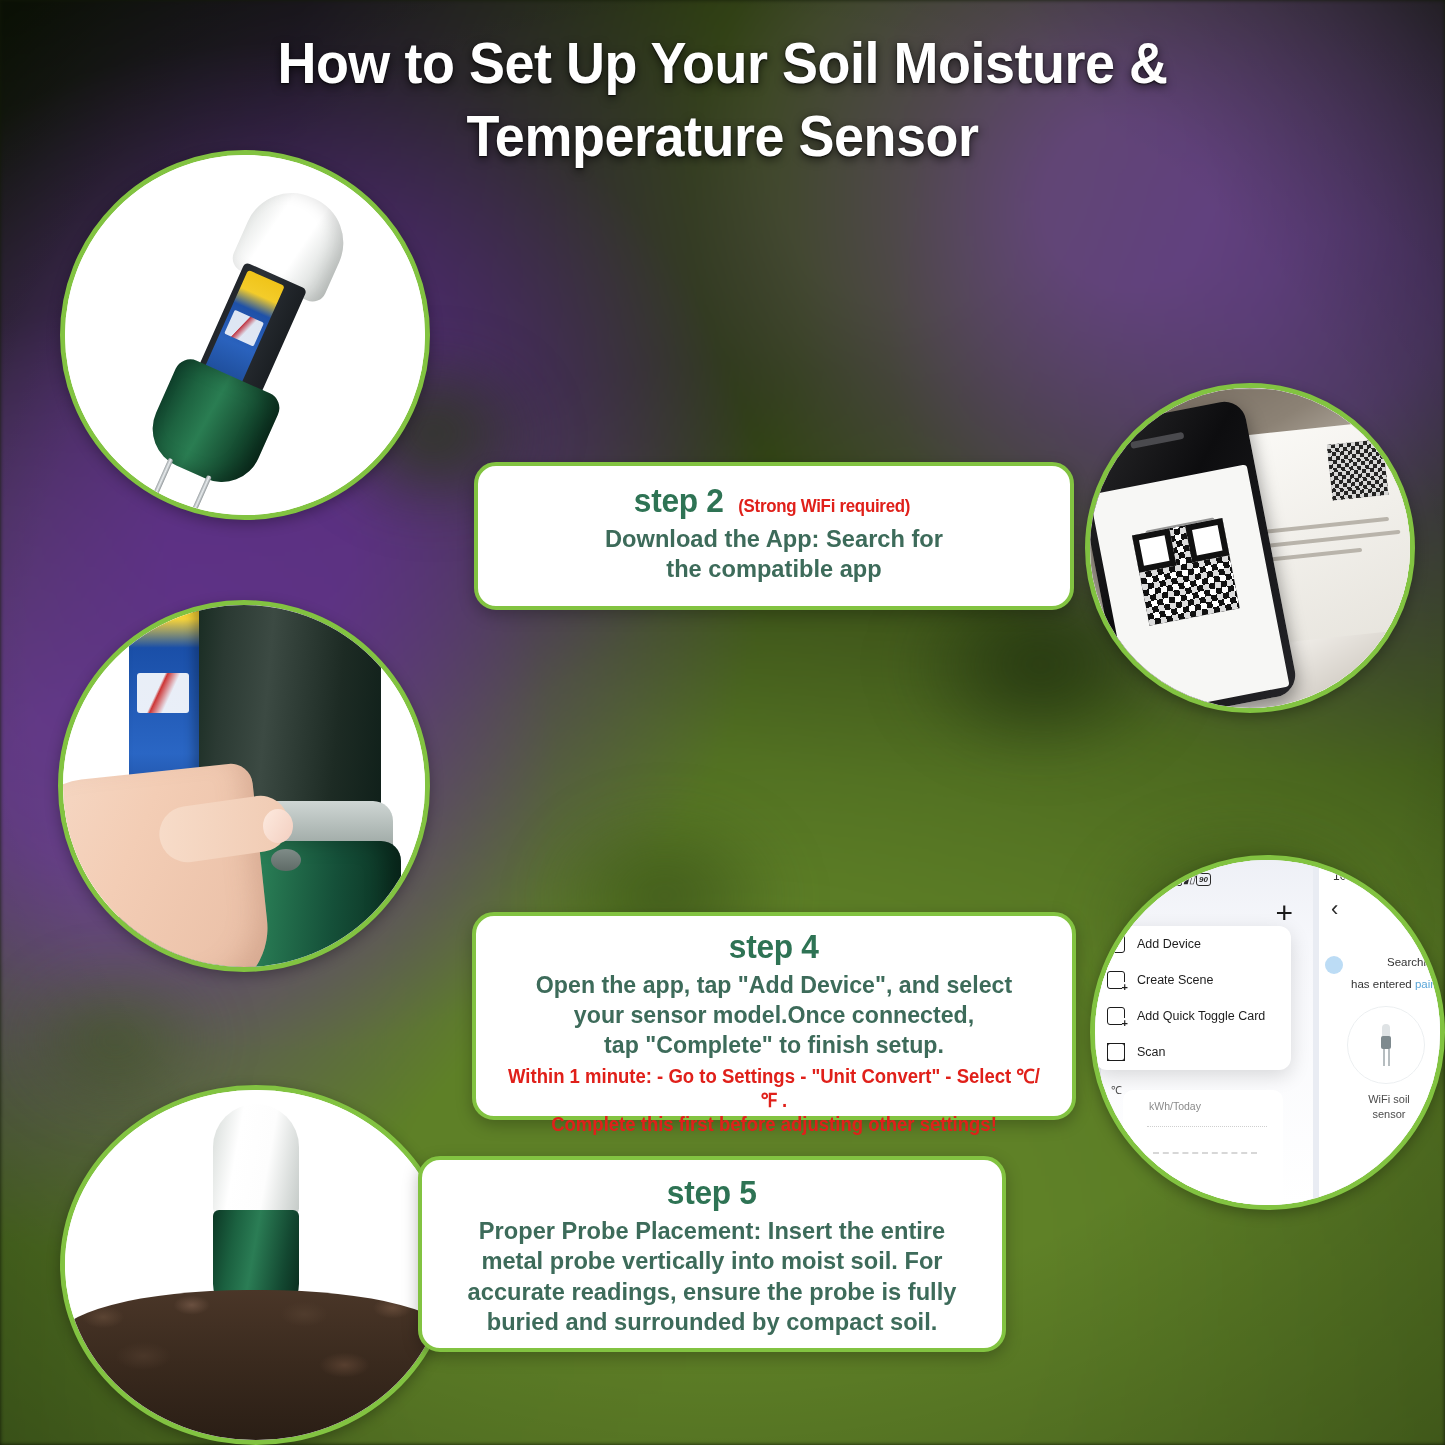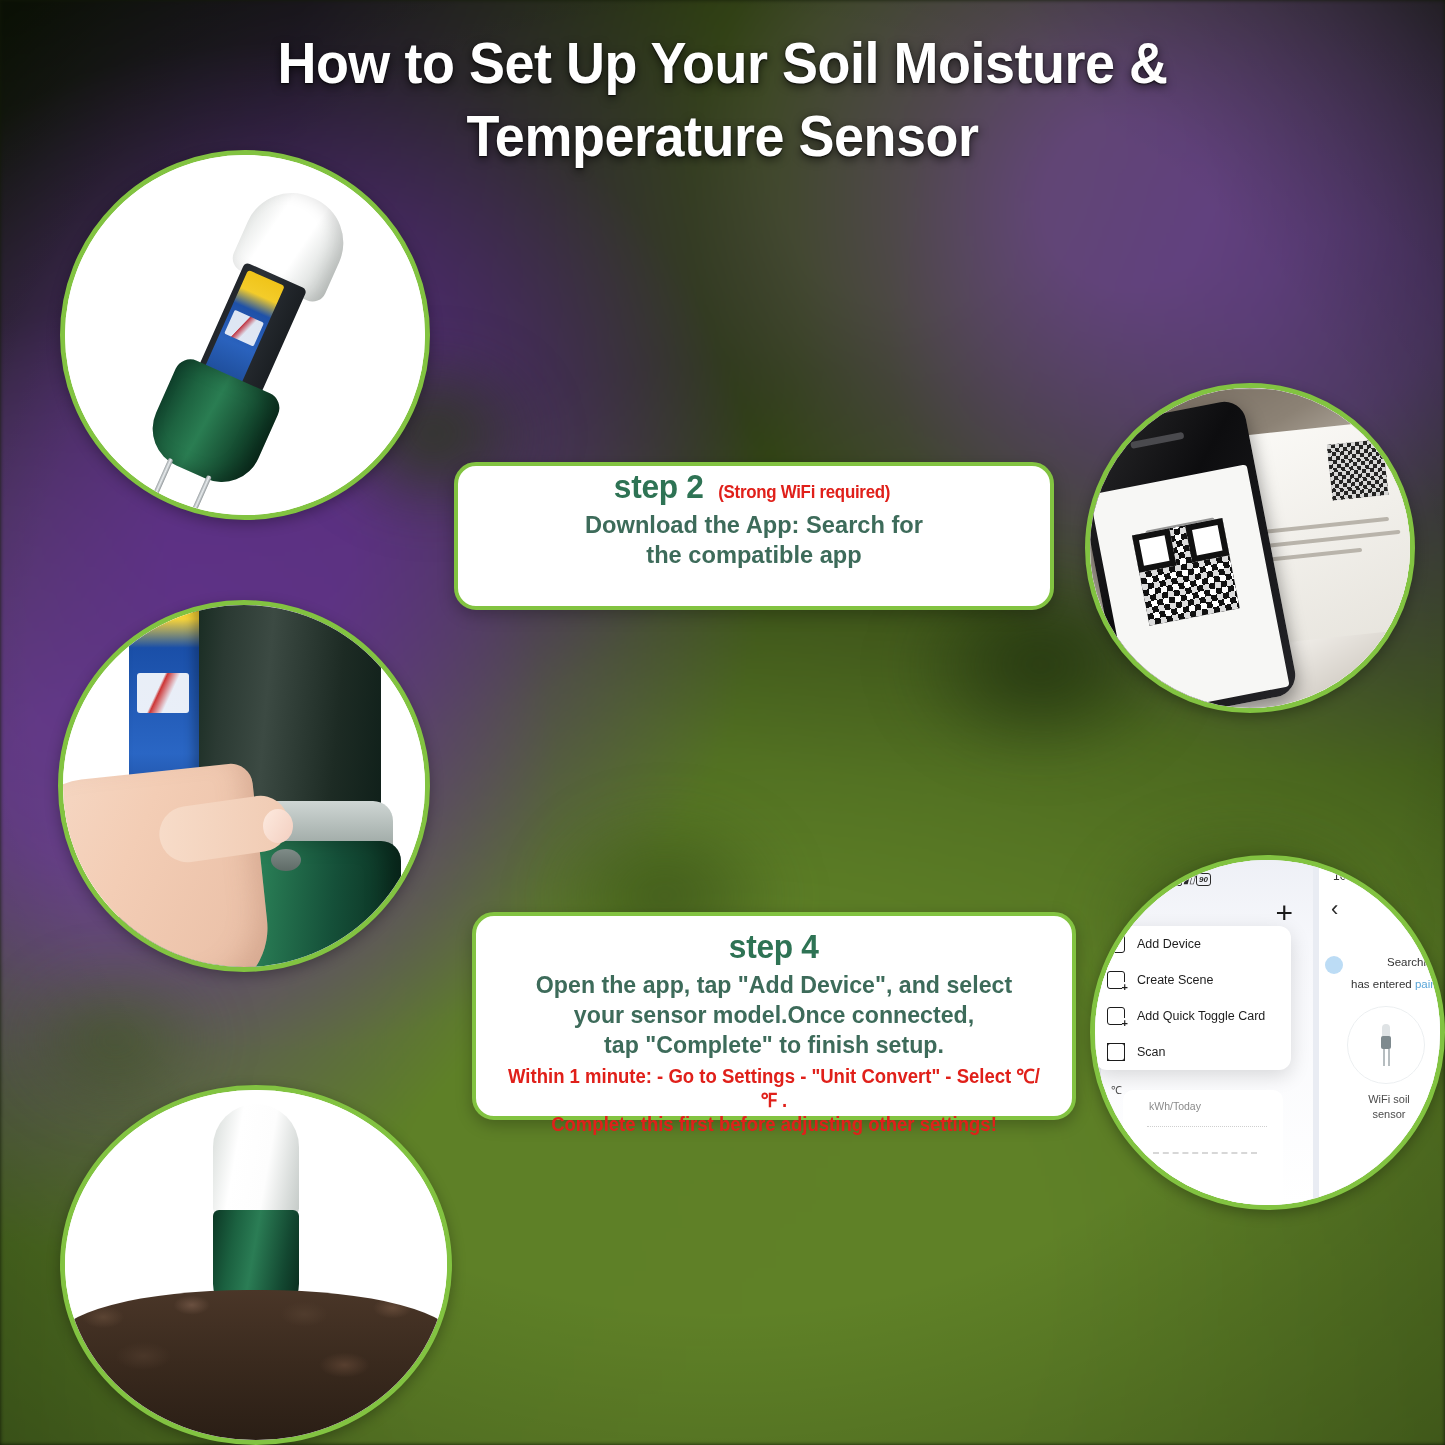--- a/index.html
+++ b/index.html
@@ -324,21 +324,21 @@
   
   .card {
     position: absolute;
     background: #ffffff;
     border: 4px solid #82c341;
     border-radius: 22px;
     box-shadow: 0 5px 16px rgba(0,0,0,0.26);
     text-align: center;
   }
   #card-step1 { left: 408px; top: 238px;  width: 604px; height: 180px; padding: 14px 18px 0; }
-  #card-step2 { left: 454px; top: 462px;  width: 600px; height: 148px; padding: 2px 18px 0; }
+  #card-step2 { left: 474px; top: 462px;  width: 600px; height: 148px; padding: 16px 18px 0; }
   #card-step3 { left: 400px; top: 688px;  width: 600px; height: 178px; padding: 14px 18px 0; }
   #card-step4 { left: 472px; top: 912px;  width: 604px; height: 208px; padding: 12px 16px 0; }
   #card-step5 { left: 418px; top: 1156px; width: 588px; height: 196px; padding: 14px 18px 0; }
 
   .step-head {
     display: inline-flex; align-items: baseline; justify-content:center; gap: 10px;
     font-size: 33px; font-weight: bold; color: #2e7354;
     letter-spacing: -0.3px;
     transform: scaleX(0.96);
   }
@@ -527,14 +527,23 @@
     <div class="step-head">
       <span>step 4</span>
     </div>
     <div class="step-body">Open the app, tap "Add Device", and select
 your sensor model.Once connected,
 tap "Complete" to finish setup.</div>
     <div class="step-warn">Within 1 minute: - Go to Settings - "Unit Convert" - Select ℃/℉ .
 Complete this first before adjusting other settings!</div>
   </div>
 
+  <div class="card" id="card-step5">
+    <div class="step-head">
+      <span>step 5</span>
+    </div>
+    <div class="step-body">Proper Probe Placement:  Insert the entire
+metal probe vertically into moist soil. For
+accurate readings, ensure the probe is fully
+buried and surrounded by compact soil.</div>
+  </div>
 
 </div>
 
 </body></html>

